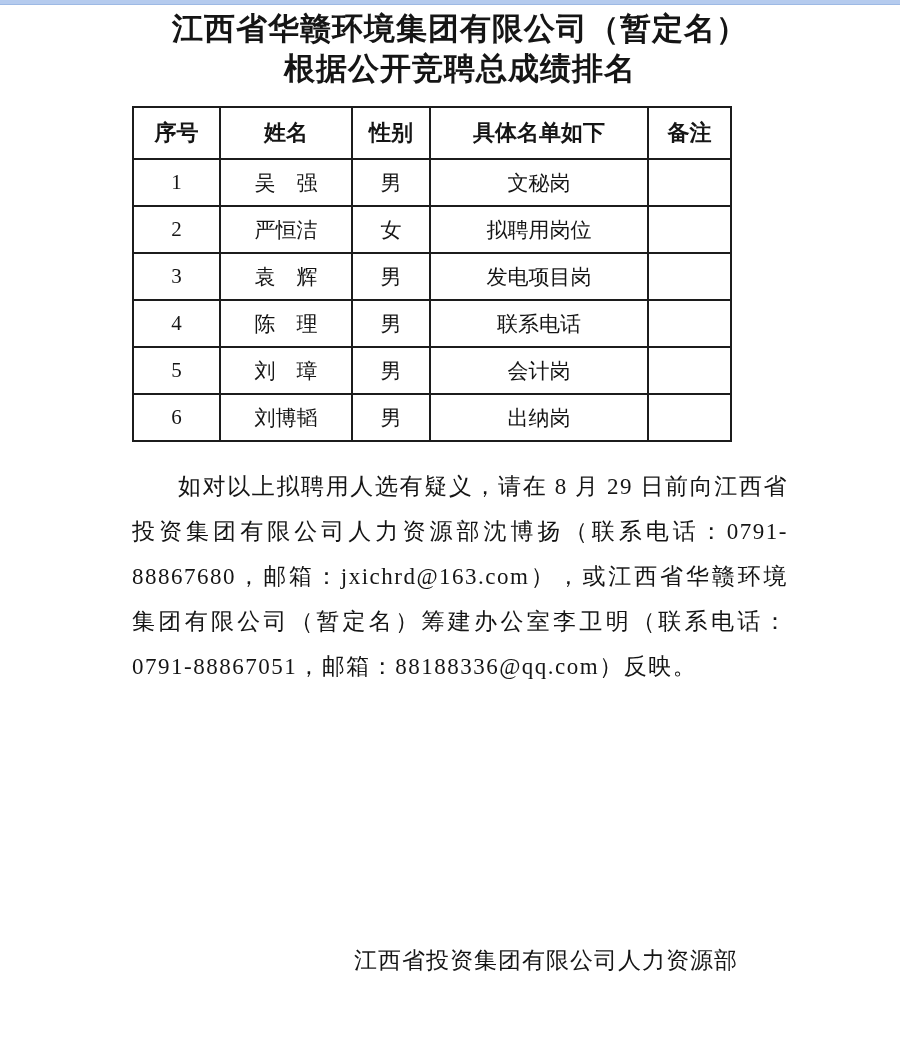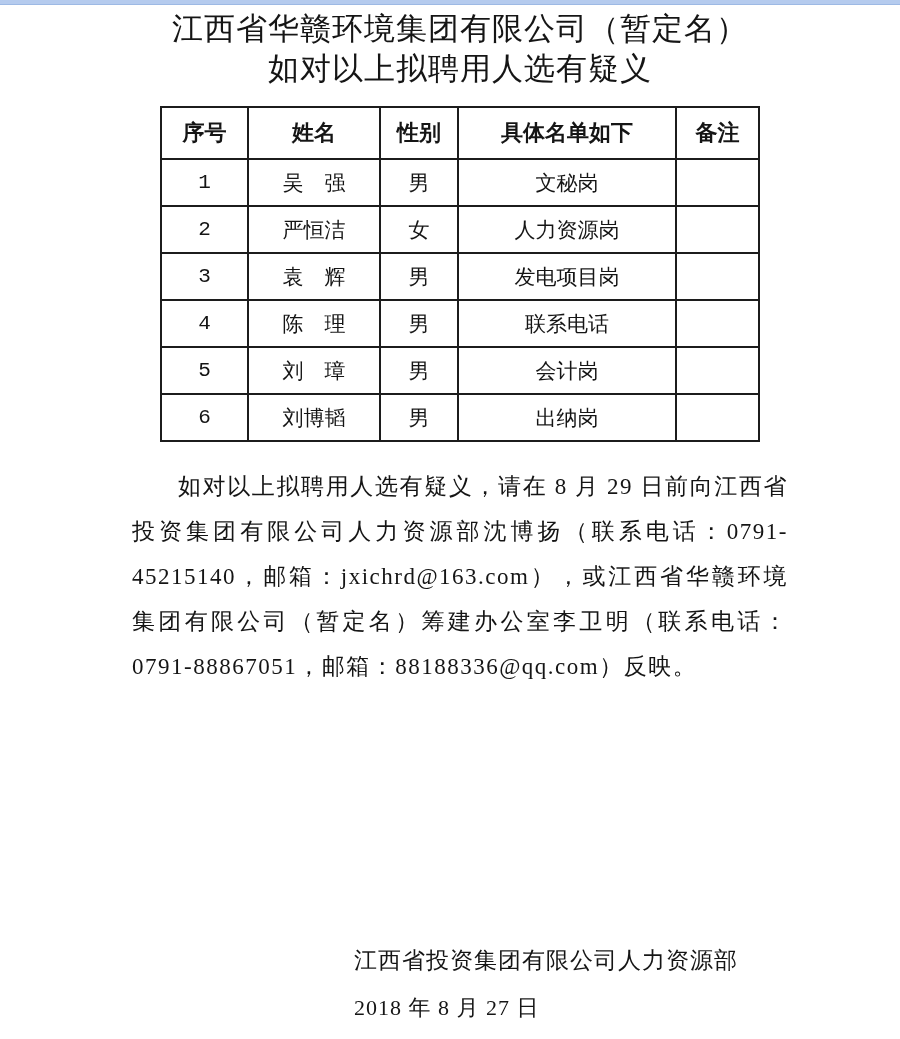--- a/index.html
+++ b/index.html
@@ -16,21 +16,21 @@
     position: absolute;
     top: 0; left: 0;
     width: 900px;
     height: 5px;
     background: #b5cbee;
     border-bottom: 1px solid #9db9e4;
   }
   .doc-title {
     margin-top: 9px;
     text-align: center;
-    font-weight: normal;
+    font-weight: bold;
     font-size: 31px;
     line-height: 40px;
     letter-spacing: 1px;
   }
   .content {
     position: absolute;
     top: 0; left: 0;
     width: 900px;
     padding-left: 132px;
     padding-right: 112px;
@@ -39,25 +39,24 @@
     font-size: 23px;
     line-height: 45px;
     text-align: justify;
     text-indent: 2em;
     letter-spacing: 1.5px;
   }
   .para-intro { margin-top: 43px; }
   .para-outro { margin-top: 22px; }
   table.roster {
     margin-top: 17px;
-    margin-left: 28px;
+    margin-left: 0;
     width: 598px;
     border-collapse: collapse;
     table-layout: fixed;
-    font-family: Liberation Mono, monospace;
   }
   table.roster th, table.roster td {
     border: 2px solid #1c1c1c;
     text-align: center;
     vertical-align: middle;
     font-size: 21px;
     padding: 0;
     overflow: hidden;
   }
   table.roster th {
@@ -82,21 +81,21 @@
 </style>
 </head>
 <body>
 
 <div class="top-bar"></div>
 
 <div class="content">
 
   <h1 class="doc-title">
     <span>江西省华赣环境集团有限公司（暂定名）</span><br>
-    <span>如对以上拟聘用人选有疑义</span>
+    <span>根据公开竞聘总成绩排名</span>
   </h1>
 
 
   <table class="roster">
     <colgroup>
       <col class="c-no">
         <col class="c-name">
         <col class="c-sex">
         <col class="c-post">
         <col class="c-note">
@@ -115,21 +114,21 @@
         <td>1</td>
         <td>吴　强</td>
         <td>男</td>
         <td>文秘岗</td>
         <td></td>
       </tr>
       <tr>
         <td>2</td>
         <td>严恒洁</td>
         <td>女</td>
-        <td>人力资源岗</td>
+        <td>拟聘用岗位</td>
         <td></td>
       </tr>
       <tr>
         <td>3</td>
         <td>袁　辉</td>
         <td>男</td>
         <td>发电项目岗</td>
         <td></td>
       </tr>
       <tr>
@@ -149,20 +148,19 @@
       <tr>
         <td>6</td>
         <td>刘博韬</td>
         <td>男</td>
         <td>出纳岗</td>
         <td></td>
       </tr>
     </tbody>
   </table>
 
-  <p class="para para-outro">如对以上拟聘用人选有疑义，请在 8 月 29 日前向江西省投资集团有限公司人力资源部沈博扬（联系电话：0791-45215140，邮箱：jxichrd@163.com），或江西省华赣环境集团有限公司（暂定名）筹建办公室李卫明（联系电话：0791-88867051，邮箱：88188336@qq.com）反映。</p>
+  <p class="para para-outro">如对以上拟聘用人选有疑义，请在 8 月 29 日前向江西省投资集团有限公司人力资源部沈博扬（联系电话：0791-88867680，邮箱：jxichrd@163.com），或江西省华赣环境集团有限公司（暂定名）筹建办公室李卫明（联系电话：0791-88867051，邮箱：88188336@qq.com）反映。</p>
 
 </div>
 
 <div class="signature">
   <div class="sig-org">江西省投资集团有限公司人力资源部</div>
-  <div class="sig-date">2018 年 8 月 27 日</div>
 </div>
 
 </body></html>

